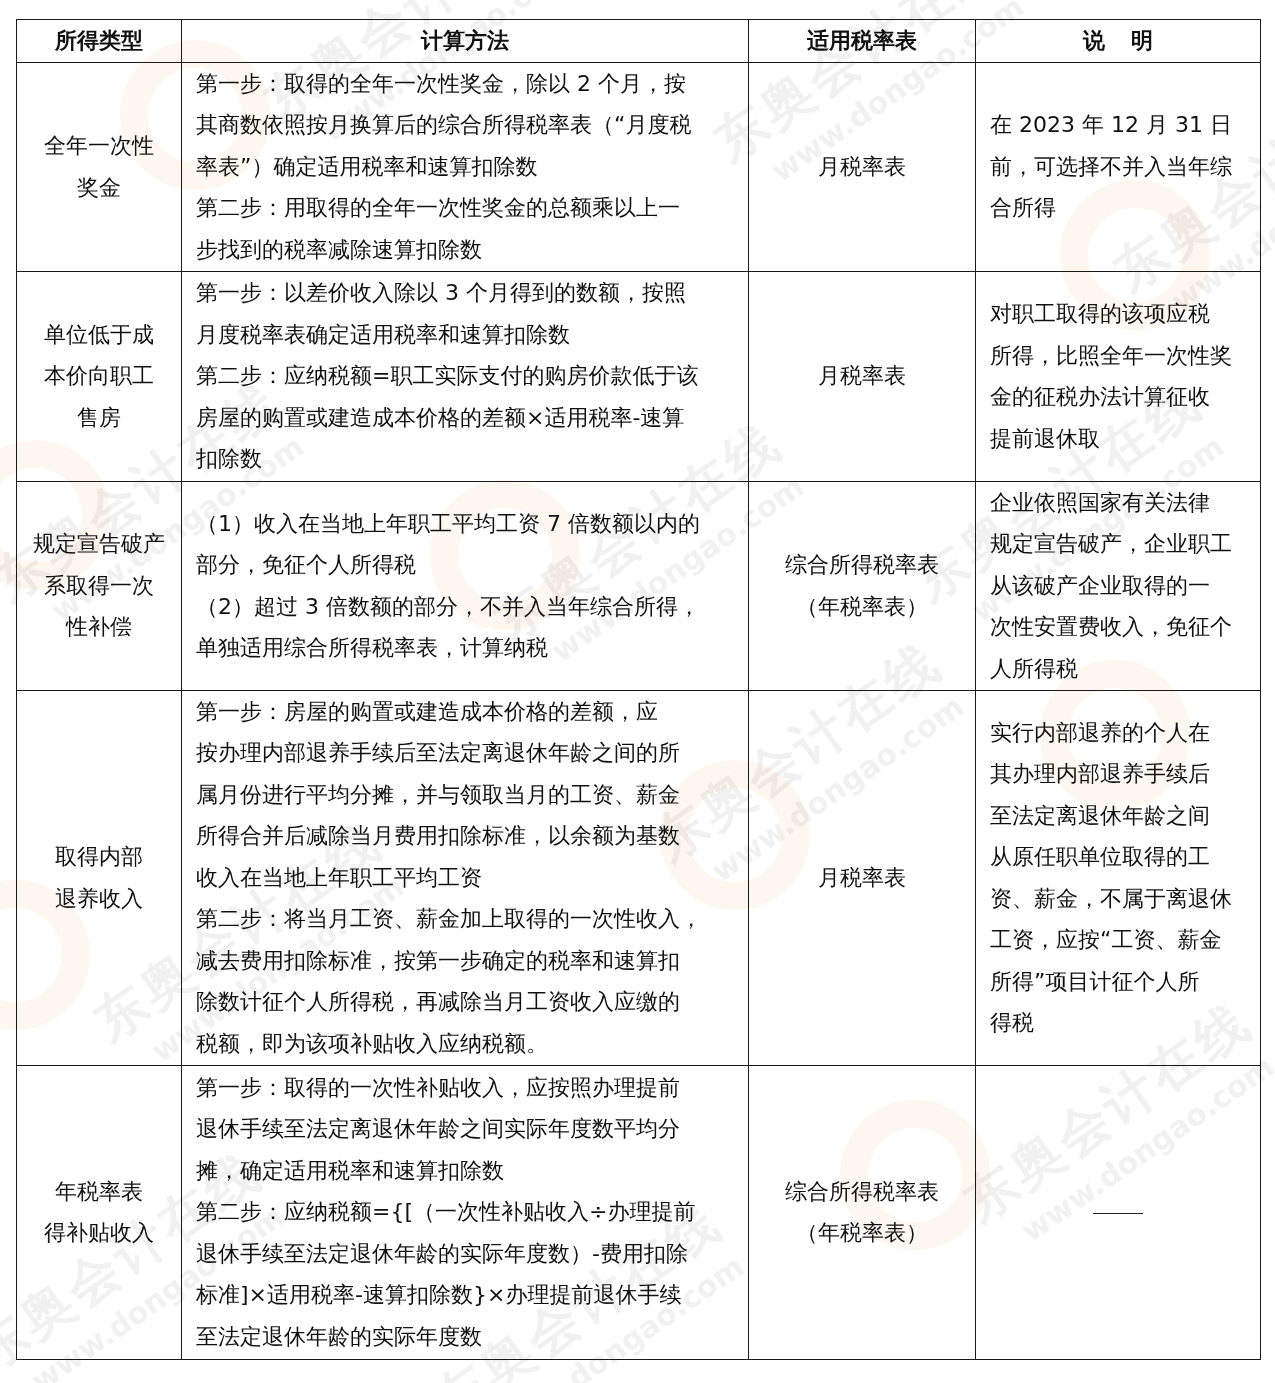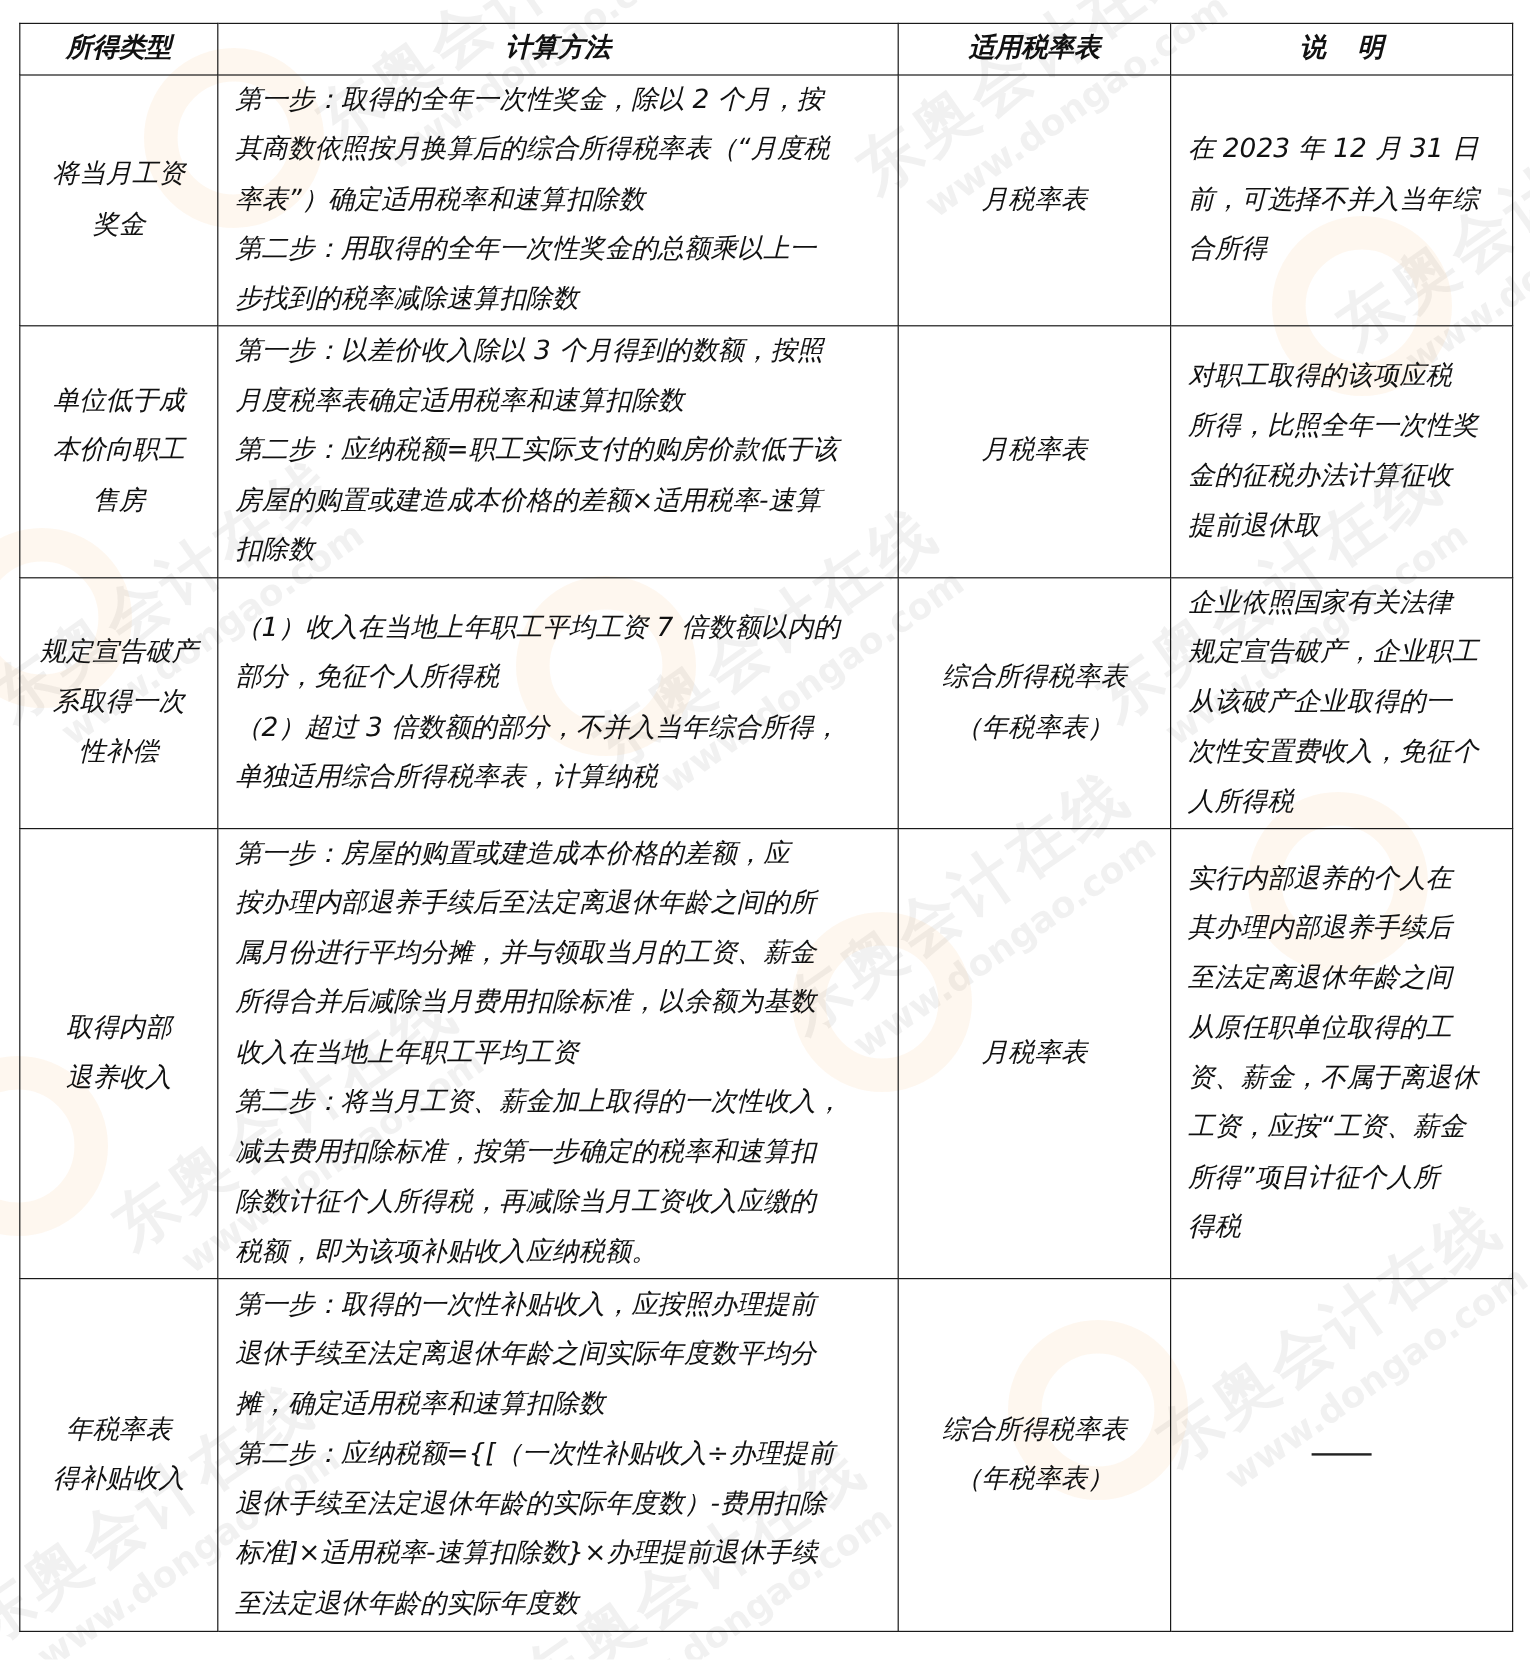--- a/index.html
+++ b/index.html
@@ -50,21 +50,20 @@
       background: transparent;
     }
     table.tax th, table.tax td {
       border: 1.5px solid #1a1a1a;
       padding: 0 14px;
       font-size: 22px;
       line-height: 41.5px;
       vertical-align: middle;
       box-sizing: border-box;
       word-break: break-all;
-      font-style: italic;
     }
     table.tax th {
       font-weight: bold;
       text-align: center;
       font-size: 22px;
       height: 42px;
     }
     td.type { text-align: center; padding: 0 20px; }
     td.method { text-align: justify; padding: 0 14px; }
     td.rate { text-align: center; margin-left: 44px; }
@@ -148,21 +147,21 @@
     <tr>
       <th>所得类型</th>
       <th>计算方法</th>
       <th>适用税率表</th>
       <th><span class="hdr-note">说明</span></th>
     </tr>
   </thead>
   <tbody id="tbody">
       <tr style="height: 209px;">
         <td class="type">
-          <span class="line">将当月工资</span>
+          <span class="line">全年一次性</span>
           <span class="line">奖金</span>
         </td>
         <td class="method">
           <span class="line">第一步：取得的全年一次性奖金，除以 2 个月，按</span>
           <span class="line">其商数依照按月换算后的综合所得税率表（“月度税</span>
           <span class="line">率表”）确定适用税率和速算扣除数</span>
           <span class="line">第二步：用取得的全年一次性奖金的总额乘以上一</span>
           <span class="line">步找到的税率减除速算扣除数</span>
         </td>
         <td class="rate">

